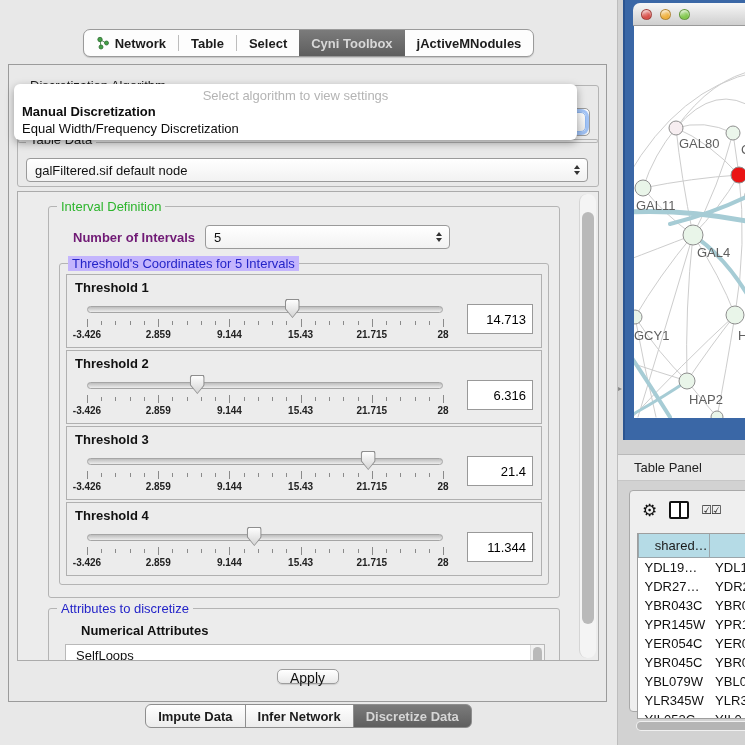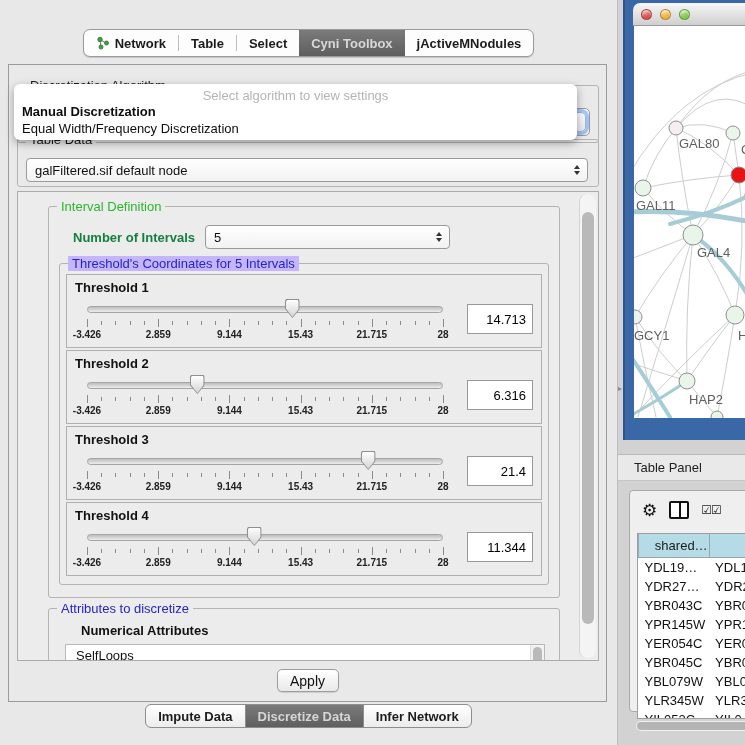--- a/index.html
+++ b/index.html
@@ -41,21 +41,21 @@
   .td-combo{position:absolute;left:8px;right:10px;top:18px;}
 
   .scroll-panel{position:absolute;left:8px;top:126px;width:582px;height:470px;border:1px solid #ababab;background:#ececec;box-sizing:border-box;overflow:hidden;}
   .scroll-content{position:absolute;left:0;top:0;right:22px;bottom:0;overflow:hidden;}
   .v-scrollbar{position:absolute;right:2px;top:2px;bottom:2px;width:16px;background:#f4f4f4;border-left:1px solid #d5d5d5;border-radius:8px;}
   .v-thumb{position:absolute;left:2px;right:2px;top:18px;height:412px;background:#b9b9b9;border-radius:7px;}
 
   .interval-group{position:relative;margin:14px 16px 0 30px;border:1px solid #b4b4b4;border-radius:3px;padding:4px 8px 10px;}
   .interval-group>.group-title,.attrs-group>.group-title{background:#ececec;}
   .num-row{display:flex;align-items:center;margin:14px 0 8px 16px;}
-  .num-label{font-size:13px;font-weight:bold;color:#15803d;margin-right:10px;}
+  .num-label{font-size:13px;font-weight:bold;color:#701a75;margin-right:10px;}
   .num-combo{width:245px;}
 
   .thresh-group{position:relative;border:1px solid #b4b4b4;border-radius:3px;margin:14px 2px 2px;padding:10px 6px 6px;}
   .thresh-group>.group-title{background:#c4b5fd;}
 
   .t-box{border:1px solid #b0b0b0;background:#ececec;padding:5px 8px 2px;margin-bottom:2px;height:65px;box-sizing:content-box;}
   .t-title{font-size:13px;font-weight:bold;color:#111;margin-bottom:2px;}
   .t-row{display:flex;align-items:center;}
   .slider{position:relative;flex:1;height:44px;margin-right:8px;}
   .track{position:absolute;left:12px;right:12px;top:9px;height:5px;border:1px solid #a5a5a5;border-radius:4px;background:linear-gradient(#bdbdbd,#ededed);}
@@ -71,21 +71,21 @@
   .t-val{width:52px;height:28px;border:1px solid #999;background:#fff;font-family:"Liberation Sans",sans-serif;font-size:13px;text-align:right;padding:0 6px;margin-left:4px;box-sizing:content-box;}
 
   .attrs-group{position:relative;margin:10px 16px 0 30px;border:1px solid #b4b4b4;border-radius:3px;padding:10px 8px 30px;}
   .attr-head{font-size:13px;font-weight:bold;color:#111;margin:4px 0 6px 24px;}
   .attr-list{position:relative;margin:0 6px 0 8px;height:58px;background:#fff;border:1px solid #b9b9b9;overflow:hidden;padding:2px 0 0 10px;box-sizing:border-box;}
   .attr-item{font-size:13px;color:#111;line-height:18px;}
   .attr-sb{position:absolute;right:0;top:0;bottom:0;width:13px;background:#f2f2f2;border-left:1px solid #ddd;}
   .attr-sb i{position:absolute;left:2px;right:2px;top:2px;height:36px;background:#b9b9b9;border-radius:5px;}
 
   .apply-row{position:absolute;left:0;right:0;top:604px;display:flex;justify-content:center;}
-  .apply-btn{min-width:62px;height:23px;border:1px solid #9d9d9d;border-radius:5px;background:linear-gradient(#ffffff,#e9e9e9);font-family:"Liberation Sans",sans-serif;font-size:14px;color:#111;padding:0 12px;box-shadow:0 1px 1px rgba(0,0,0,.12);}
+  .apply-btn{min-width:62px;height:15px;border:1px solid #9d9d9d;border-radius:5px;background:linear-gradient(#ffffff,#e9e9e9);font-family:"Liberation Sans",sans-serif;font-size:14px;color:#111;padding:0 12px;box-shadow:0 1px 1px rgba(0,0,0,.12);}
 
   .cp-bottom-tabs{position:absolute;left:0;top:704px;width:617px;display:flex;justify-content:center;}
   .seg{height:22px;display:flex;align-items:center;padding:0 12px;font-size:13px;font-weight:bold;color:#1c1c1c;background:linear-gradient(#ffffff,#ececec);border:1px solid #8e8e8e;margin-left:-1px;}
   .seg:first-child{border-radius:6px 0 0 6px;margin-left:0;}
   .seg:last-child{border-radius:0 6px 6px 0;}
   .seg.active{background:linear-gradient(#7b7b7b,#5f5f5f);color:#d6d6d6;}
 
   
   .popup{position:absolute;left:14px;top:84px;width:563px;height:56px;background:#fff;border-radius:6px;box-shadow:0 3px 8px rgba(0,0,0,.35);z-index:50;}
   .popup .ph{position:absolute;left:0;right:0;top:4px;text-align:center;font-size:13px;color:#b4b4b4;}
@@ -424,25 +424,25 @@
 
       <div class="apply-row">
         <button class="apply-btn">Apply</button>
       </div>
     </div>
 
     <div class="cp-bottom-tabs">
       <div class="seg">
           <span>Impute Data</span>
         </div>
+      <div class="seg">
+          <span>Infer Network</span>
+        </div>
       <div class="seg active">
           <span>Discretize Data</span>
-        </div>
-      <div class="seg">
-          <span>Infer Network</span>
         </div>
     </div>
 
     <div class="popup">
       <div class="ph">Select algorithm to view settings</div>
       <div class="op1">Manual Discretization</div>
       <div class="op2">Equal Width/Frequency Discretization</div>
     </div>
   </div>
 

